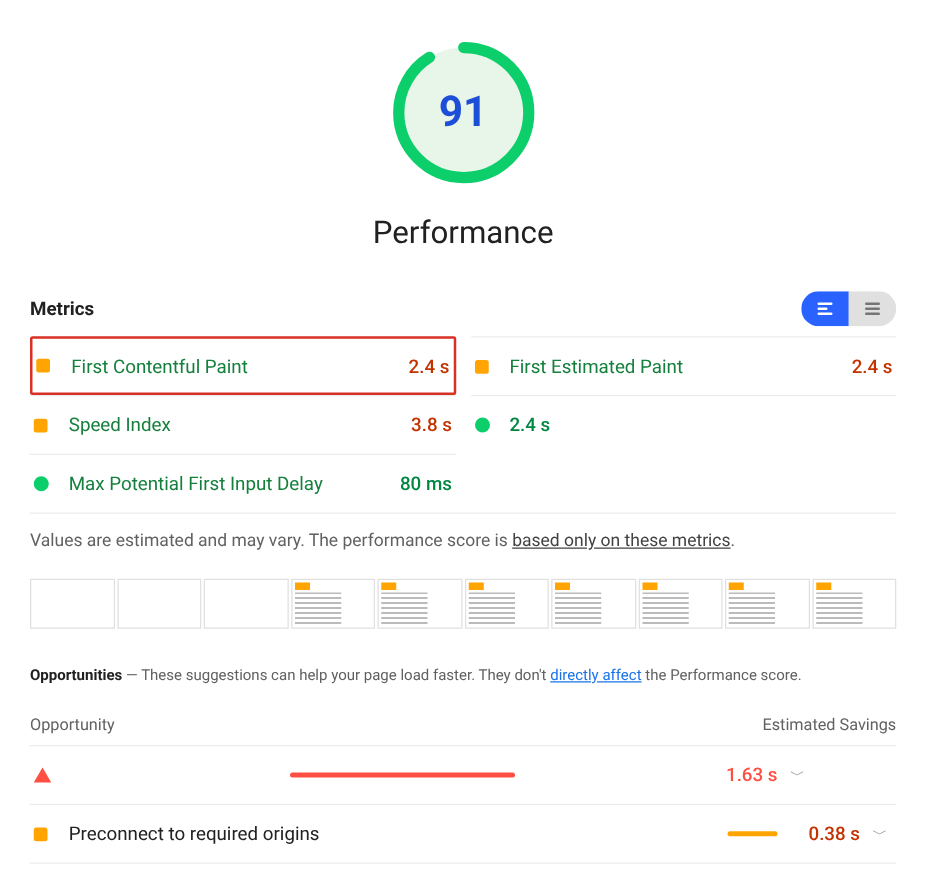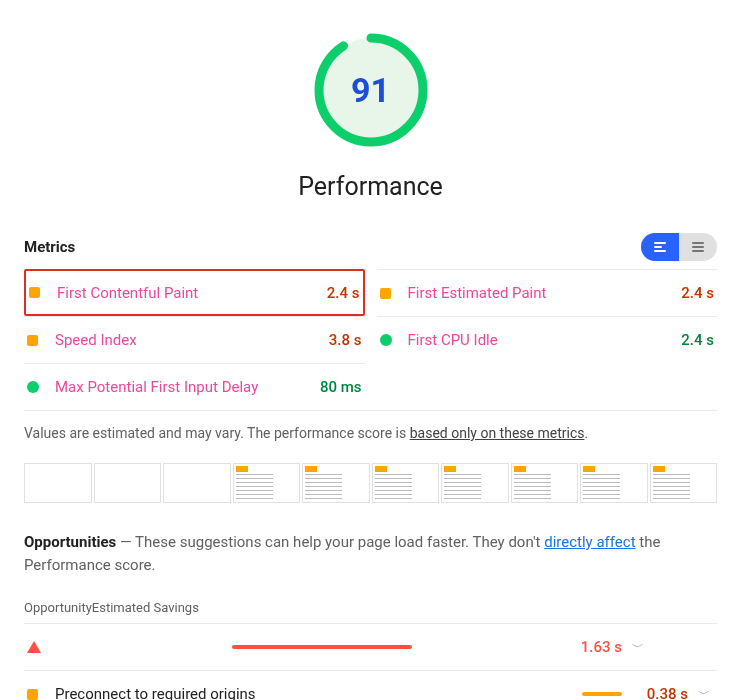--- a/index.html
+++ b/index.html
@@ -39,42 +39,42 @@
     }
     .metric-row {
       display: grid; grid-template-columns: 18px 1fr auto; align-items: center;
       gap: 10px; padding: 14px 3px; border-top: 1px solid #ebebeb;
       font-size: 15px;
     }
     .metric-row.highlighted { border: 2px solid #d93025; border-radius: 2px; padding: 12px 3px; }
     .indicator { width: 11px; height: 11px; border-radius: 2px; }
     .indicator.orange { background: #ffa400; }
     .indicator.green { background: #0cce6b; border-radius: 50%; width: 12px; height: 12px; }
-    .metric-label { color: #ec4899; }
+    .metric-label { color: #15803d; }
     .metric-value { font-weight: 500; }
     .val-orange { color: #c33300; }
     .val-green { color: #018642; }
     .disclaimer { color: #616161; font-size: 14px; padding: 14px 0 22px; border-top: 1px solid #ebebeb; }
     .disclaimer .link { color: #424242; text-decoration: underline; cursor: pointer; }
     .filmstrip { display: flex; gap: 2px; margin-bottom: 28px; }
     .filmstrip-frame {
       flex: 1; height: 40px; border: 1px solid #e0e0e0; background: #fff; position: relative; overflow: hidden;
     }
     .filmstrip-frame.painted::before {
       content: ""; position: absolute; top: 2px; left: 2px; width: 12px; height: 6px; background: #ffa400;
     }
     .filmstrip-frame.painted::after {
       content: ""; position: absolute; top: 10px; left: 2px; right: 40%; bottom: 2px;
       background: repeating-linear-gradient(#bbb 0 1px, transparent 1px 4px);
     }
-    .opp-intro { font-size: 15px; color: #616161; margin-bottom: 24px; line-height: 1.5; }
+    .opp-intro { font-size: 12px; color: #616161; margin-bottom: 24px; line-height: 1.5; }
     .opp-intro b { color: #212121; }
     .opp-intro .link { color: #1a73e8; text-decoration: underline; cursor: pointer; }
     .opp-header {
-      display: flex; font-size: 13px; color: #616161;
+      display: flex; justify-content: space-between; font-size: 13px; color: #616161;
       padding-bottom: 8px; border-bottom: 1px solid #ebebeb;
     }
     .opp-row {
       display: grid; grid-template-columns: 18px 1fr 200px 56px 16px; align-items: center;
       gap: 10px; padding: 14px 3px; border-bottom: 1px solid #ebebeb; font-size: 15px;
     }
     .opp-icon-triangle {
       width: 0; height: 0; border-left: 7px solid transparent; border-right: 7px solid transparent;
       border-bottom: 12px solid #ff4e42;
     }
@@ -132,21 +132,20 @@
       <span class="metric-label">First Estimated Paint</span>
       <span class="metric-value val-orange">2.4 s</span>
     </div>
     <div class="metric-row">
       <span class="indicator orange"></span>
       <span class="metric-label">Speed Index</span>
       <span class="metric-value val-orange">3.8 s</span>
     </div>
     <div class="metric-row">
       <span class="indicator green"></span>
-      <span class="metric-label">First CPU Idle</span>
       <span class="metric-value val-green">2.4 s</span>
     </div>
     <div class="metric-row">
       <span class="indicator green"></span>
       <span class="metric-label">Max Potential First Input Delay</span>
       <span class="metric-value val-green">80 ms</span>
     </div>
   </div>
 
 <div class="disclaimer">

